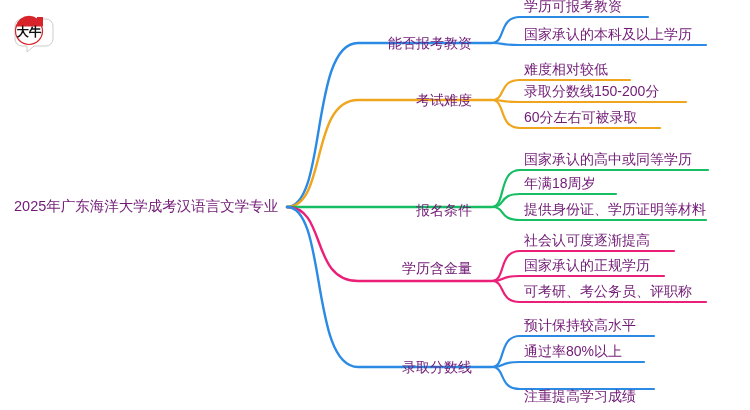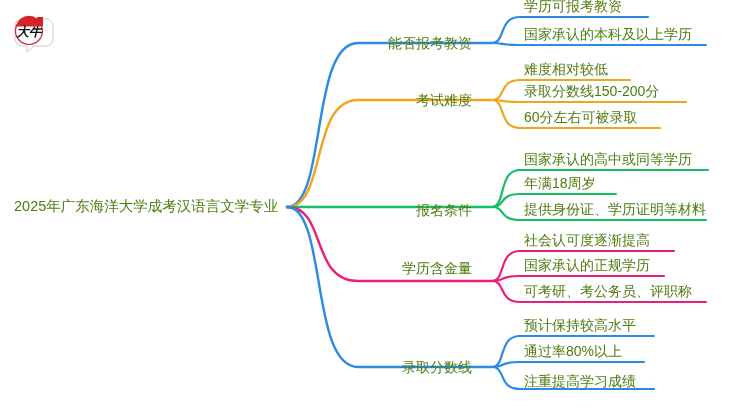--- a/index.html
+++ b/index.html
@@ -19,21 +19,20 @@
   
   #logo {
     position: absolute;
     left: 12px;
     top: 8px;
     width: 210px;
     height: 48px;
     display: flex;
     align-items: center;
     gap: 8px;
-    font-style: italic;
   }
   #logo-mark {
     position: relative;
     width: 42px;
     height: 42px;
     flex: 0 0 42px;
   }
   #logo-text-wrap {
     display: flex;
     flex-direction: column;
@@ -68,21 +67,21 @@
     position: absolute;
     left: 0;
     top: 0;
     width: 750px;
     height: 410px;
   }
 
   .node-label {
     position: absolute;
     font-size: 14px;
-    color: #4d7c0f;
+    color: #701a75;
     white-space: nowrap;
     line-height: 1;
   }
   #root-label {
     font-size: 14.5px;
     left: 14px;
     top: 199px;
     text-align: center;
   }
   .branch-label {
@@ -150,15 +149,15 @@
       <div class="node-label leaf-label" style="left: 524px; top: 159px;">国家承认的高中或同等学历</div>
       <div class="node-label leaf-label" style="left: 524px; top: 183px;">年满18周岁</div>
       <div class="node-label leaf-label" style="left: 524px; top: 209px;">提供身份证、学历证明等材料</div>
       <div class="node-label branch-label" style="left: 486px; top: 268px; transform: translate(-100%, -50%); padding-right: 14px;">学历含金量</div>
       <div class="node-label leaf-label" style="left: 524px; top: 240px;">社会认可度逐渐提高</div>
       <div class="node-label leaf-label" style="left: 524px; top: 265px;">国家承认的正规学历</div>
       <div class="node-label leaf-label" style="left: 524px; top: 291px; text-align: right;">可考研、考公务员、评职称</div>
       <div class="node-label branch-label" style="left: 486px; top: 367px; transform: translate(-100%, -50%); padding-right: 14px;">录取分数线</div>
       <div class="node-label leaf-label" style="left: 524px; top: 325px;">预计保持较高水平</div>
       <div class="node-label leaf-label" style="left: 524px; top: 351px;">通过率80%以上</div>
-      <div class="node-label leaf-label" style="left: 524px; top: 381px;">注重提高学习成绩</div>
+      <div class="node-label leaf-label" style="left: 524px; top: 396px;">注重提高学习成绩</div>
     </div>
 </div>
 
 </body></html>

